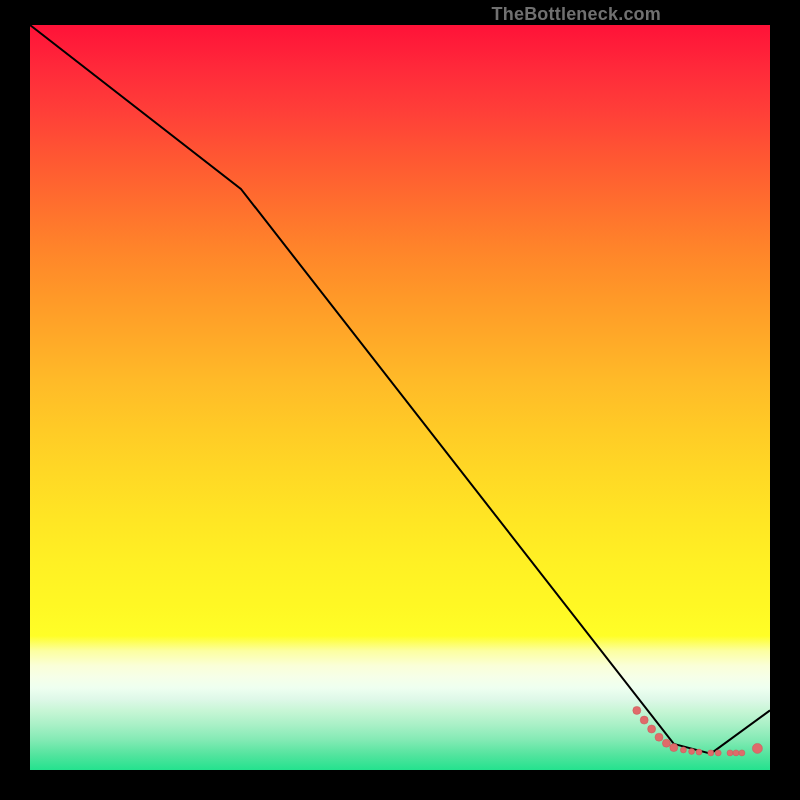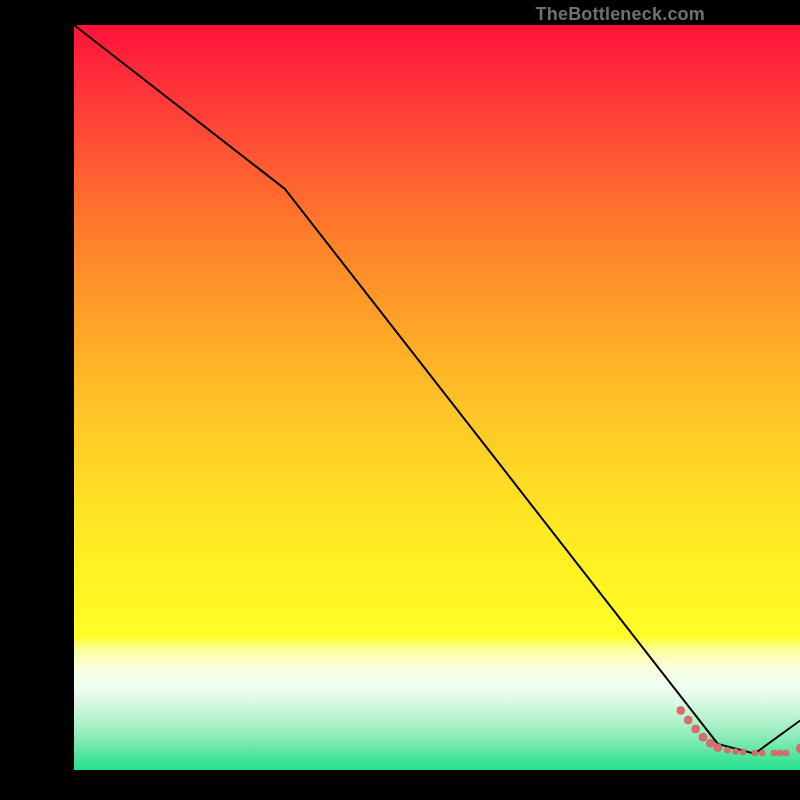--- a/index.html
+++ b/index.html
@@ -9,21 +9,20 @@
     height: 800px;
     overflow: hidden;
     background: #000;
     font-family: Arial, Helvetica, sans-serif;
   }
   .stage {
     position: relative;
     width: 693px;
     height: 800px;
     background: #000;
-    margin-left: 44px;
   }
   .plot {
     position: absolute;
     left: 30px;
     top: 25px;
     width: 740px;
     height: 745px;
     
     background: linear-gradient(to bottom,
       #ff1238 0%,

